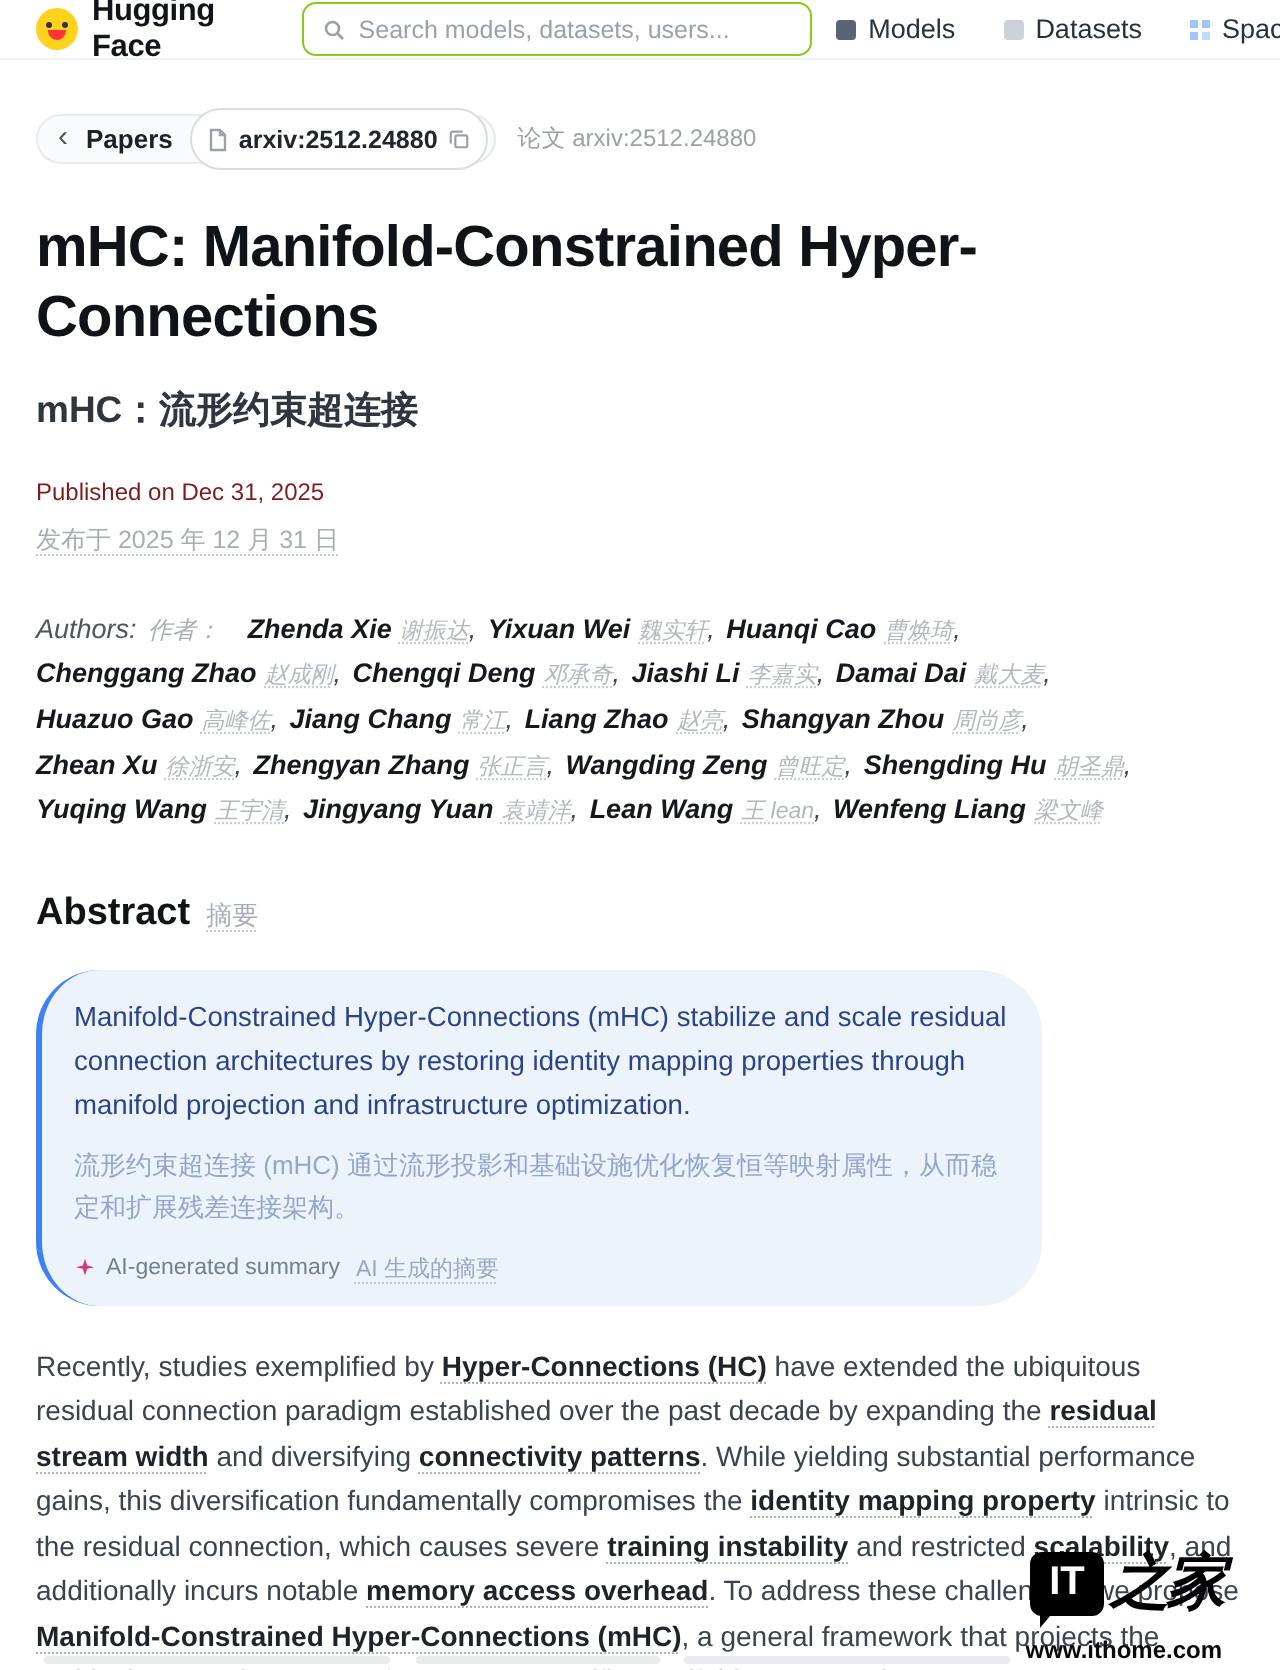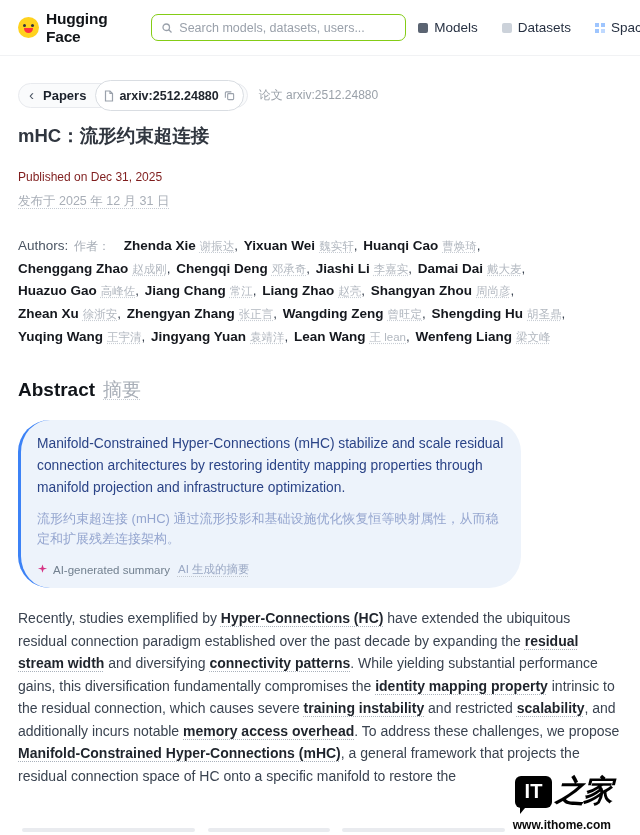--- a/index.html
+++ b/index.html
@@ -1,21 +1,21 @@
 <!DOCTYPE html>
 <html><head>
 <meta charset="utf-8">
 <style>
   * { margin:0; padding:0; box-sizing:border-box; }
   html,body { width:640px; }
   body { font-family:"Liberation Sans","DejaVu Sans",sans-serif; background:#fff; }
   .page { position:relative; width:640px; height:835px; overflow:hidden; background:#fff; }
 
   
-  .site-header { height:56px; display:flex; align-items:center; padding:0 18px; gap:12px;
+  .site-header { height:30px; display:flex; align-items:center; padding:0 18px; gap:12px;
                  border-bottom:1px solid #f1f2f4; background:#fff; overflow:hidden; }
   .brand { display:flex; align-items:center; gap:7px; cursor:pointer; }
   .hf-logo { width:21px; height:21px; border-radius:50%; background:#ffd21e; position:relative; flex:none; }
   .hf-logo:before { content:""; position:absolute; left:5px; top:7px; width:3px; height:3px;
                     border-radius:50%; background:#32343d; box-shadow:8px 0 0 #32343d; }
   .hf-logo:after { content:""; position:absolute; left:6px; top:11px; width:9px; height:5px;
                    border-radius:0 0 9px 9px; background:#ff323d; }
   .brand-name { font-size:15.5px; font-weight:700; color:#111418; letter-spacing:-0.2px; }
   .searchbox { width:268px; height:27px; border:1px solid #84cc16; border-radius:7px; background:#fff;
                display:flex; align-items:center; gap:6px; padding:0 9px; }
@@ -45,33 +45,33 @@
 
   
   .title { margin:25px 18px 0; font-size:29px; font-weight:700; color:#101419;
            letter-spacing:-0.4px; line-height:1.2; }
   .title-zh { margin:15px 18px 0; font-size:18.5px; font-weight:700; color:#30363f; }
   .published { margin:22px 18px 0; font-size:12px; color:#7f1d1d; }
   .published-zh { margin:9px 18px 0; font-size:12.5px; color:#a8aeb7; }
   .tr-dotted { text-decoration:underline dotted #c4cad2; text-underline-offset:3px; text-decoration-thickness:1px; }
 
   
-  .authors { margin:25px 18px 17px; font-size:13.5px; line-height:1.68; color:#3a4350; }
+  .authors { margin:25px 18px 17px; font-size:13.5px; line-height:1.68; color:#3a4350;font-style:italic; }
   .a-label { color:#4b5563; }
   .a-label-zh { font-size:12px; color:#a8aeb7; margin:0 10px 0 2px; }
   .author { white-space:nowrap; }
   .a-en { font-weight:600; color:#15181e; cursor:pointer; }
   .a-zh { font-size:11.5px; color:#b2b8c0; margin-left:4px;
           text-decoration:underline dotted #c9ced5; text-underline-offset:2px; }
   .a-sep { color:#3a4350; margin-right:2px; }
 
   
   .abs-head { margin:29px 18px 0; display:flex; align-items:baseline; gap:8px; }
   .abs-title { font-size:19px; font-weight:700; color:#101419; }
-  .abs-title-zh { font-size:19px; color:#a8aeb7; }
+  .abs-title-zh { font-size:13px; color:#a8aeb7; }
 
   .summary-box { margin:17px 18px 0; width:503px; border-left:3px solid #3c82f6; background:#edf3fb;
                  padding:13px 16px 11px;border-radius:32px; }
   .sum-en { font-size:13.8px; line-height:1.6; color:#2b4487; }
   .sum-zh { margin-top:9px; font-size:13px; line-height:1.6; color:#94a5cf; }
   .ai-row { margin-top:12px; display:flex; align-items:center; gap:5px; font-size:11.5px; }
   .ai-label { color:#72808f; }
   .ai-label-zh { color:#9aa8c4; margin-left:3px; }
 
   .abstract-en { margin:19px 18px 0; font-size:14px; line-height:1.61; color:#3a4350; }
@@ -142,20 +142,21 @@
         <span class="txt">arxiv:2512.24880</span>
         <svg width="11" height="11" viewBox="0 0 24 24" fill="none" stroke="#9aa1ab" stroke-width="2.4">
             <rect x="8" y="8" width="13" height="13" rx="2"></rect>
             <path d="M16 4H5a2 2 0 0 0-2 2v11"></path>
           </svg>
       </span>
     </span>
     <span class="crumb-zh">论文 arxiv:2512.24880</span>
   </div>
 
+  <h1 class="title">mHC: Manifold-Constrained Hyper-Connections</h1>
   <h2 class="title-zh">mHC：流形约束超连接</h2>
   <div class="published">Published on Dec 31, 2025</div>
   <div class="published-zh tr-dotted">发布于 2025 年 12 月 31 日</div>
 
   <p class="authors">
     <span class="a-label">Authors:</span>
     <span class="a-label-zh">作者：</span><span>
         <span class="author"><span class="a-en">Zhenda Xie</span><span class="a-zh">谢振达</span><span class="a-sep">, </span></span>
       
         <span class="author"><span class="a-en">Yixuan Wei</span><span class="a-zh">魏实轩</span><span class="a-sep">, </span></span>

